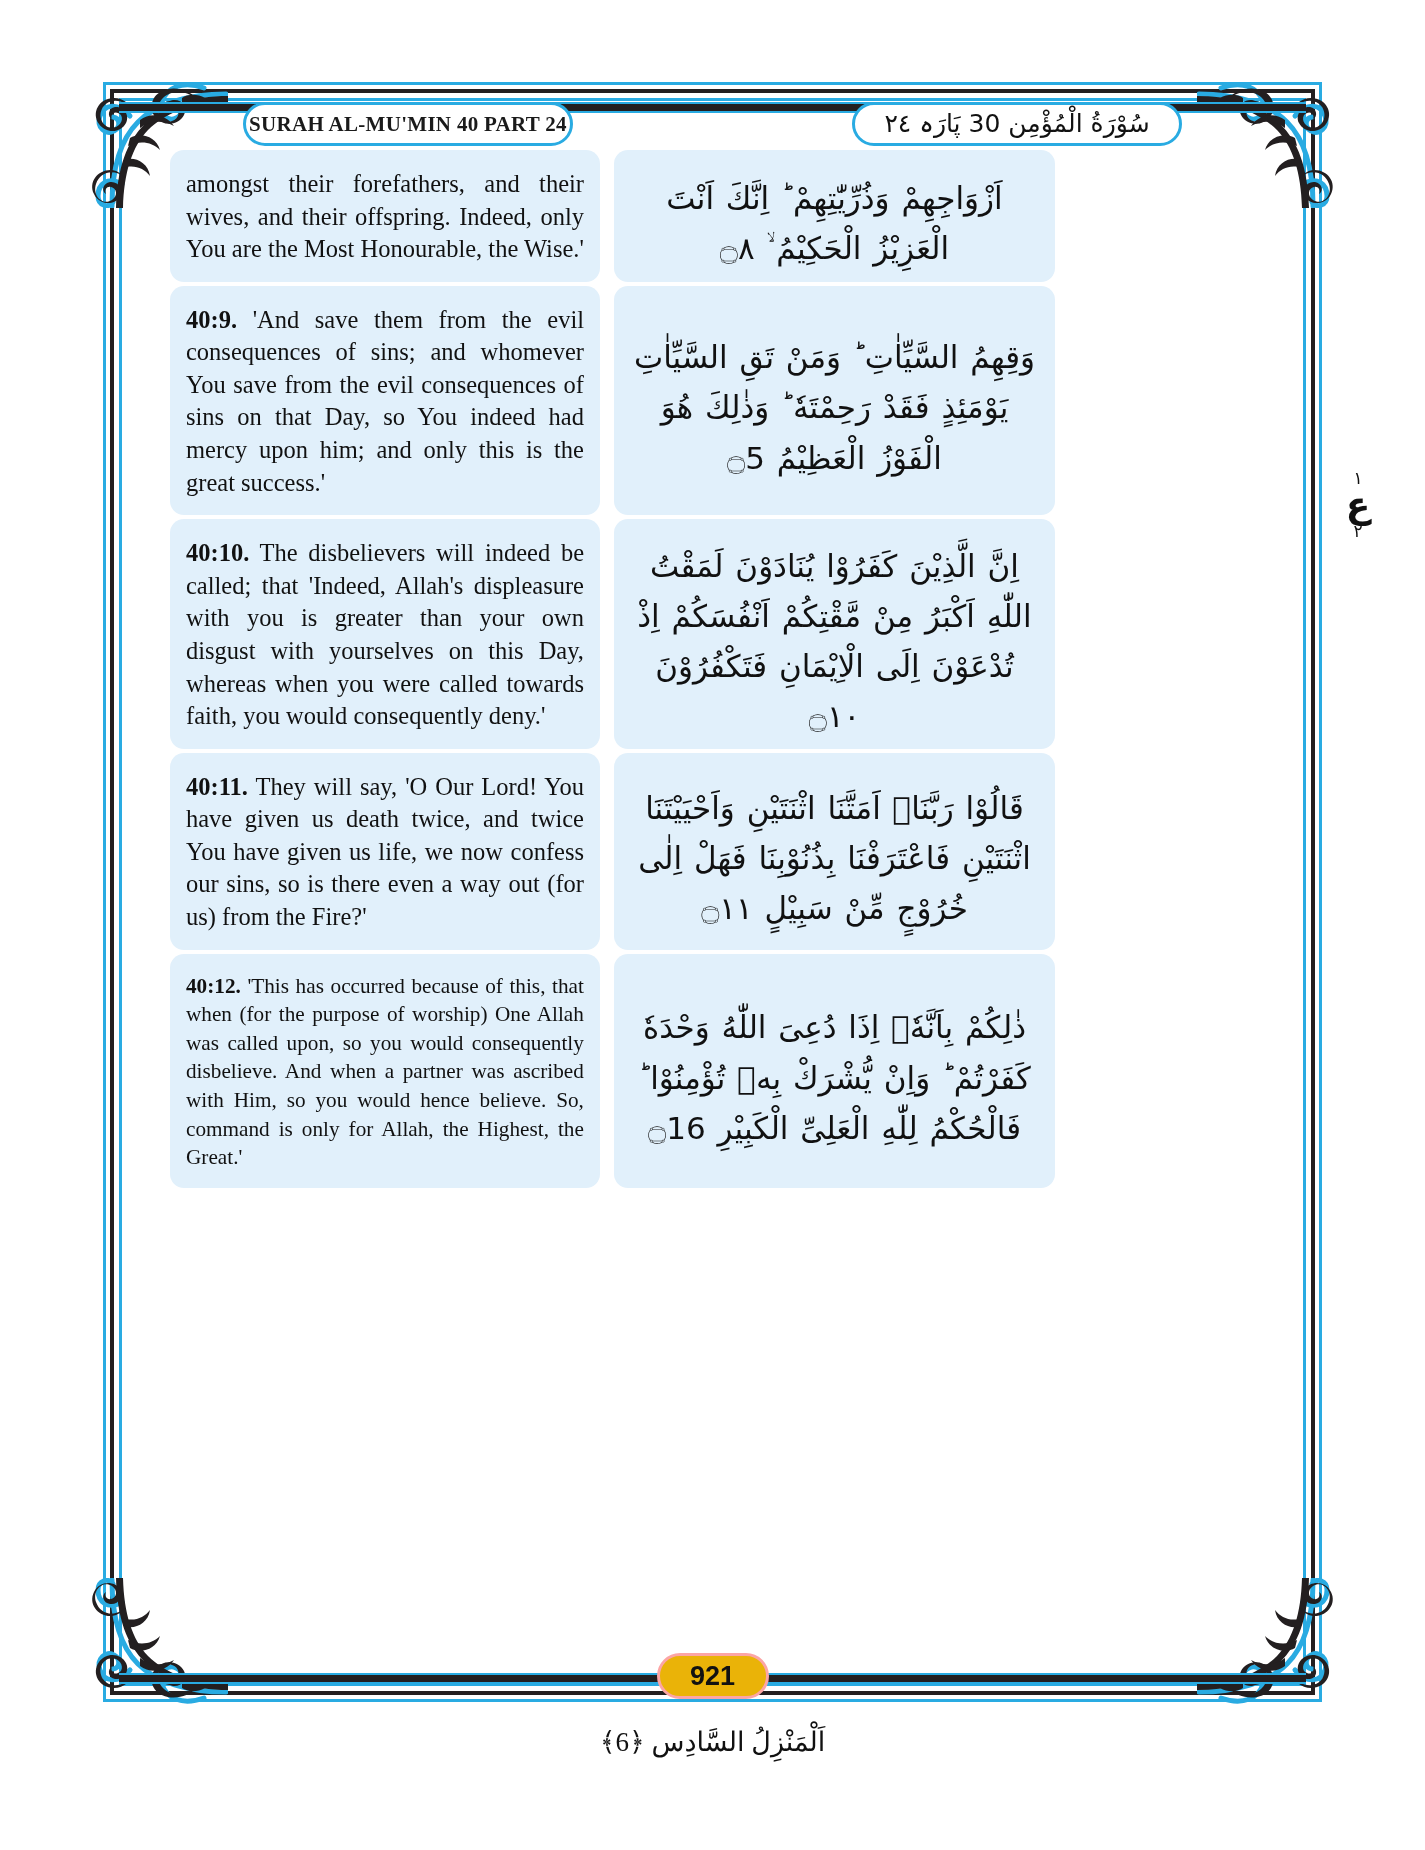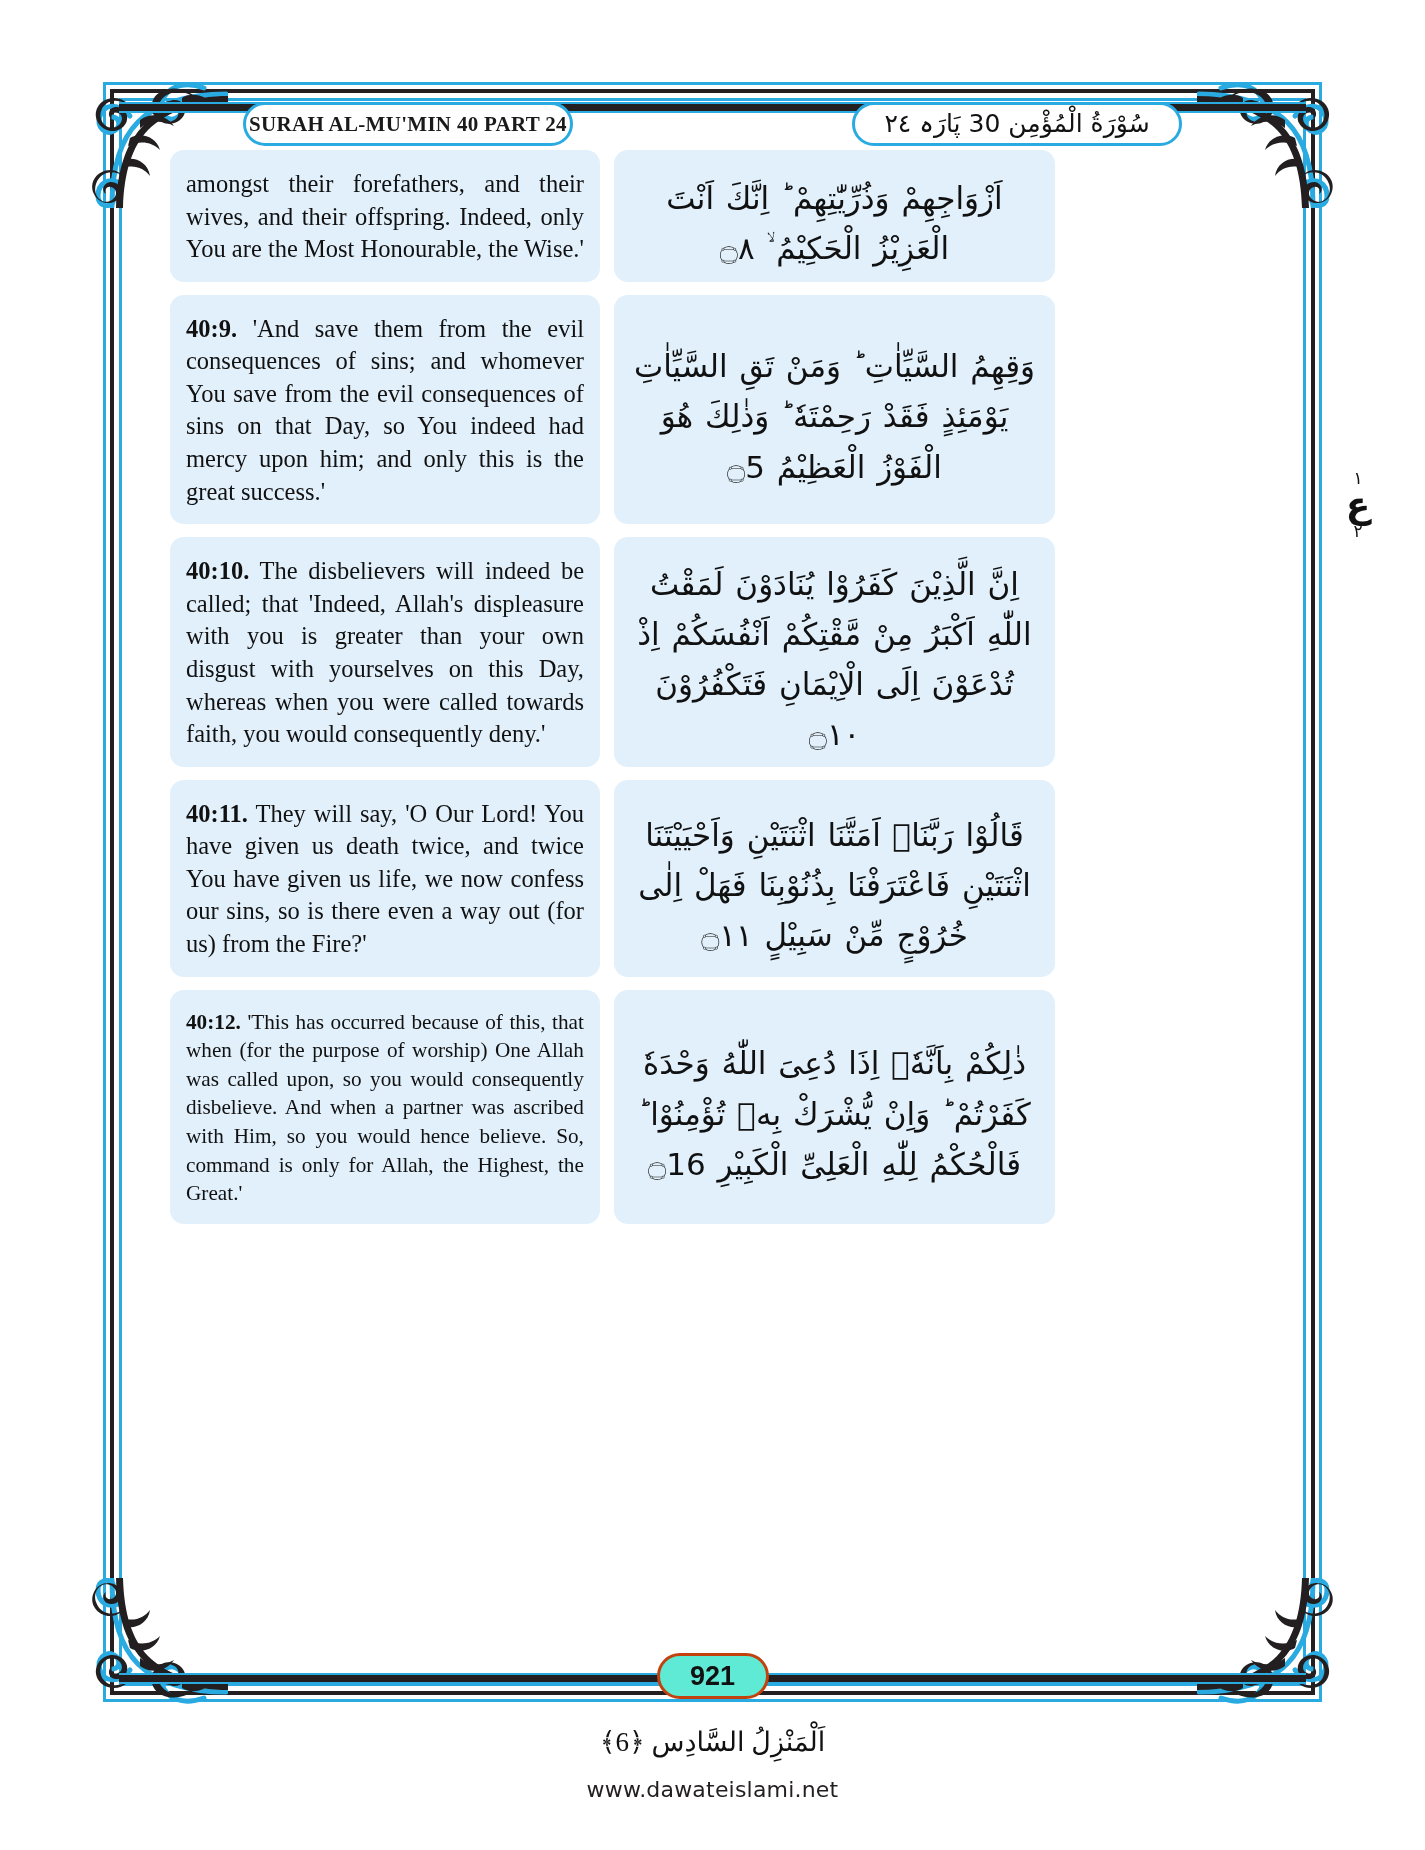--- a/index.html
+++ b/index.html
@@ -84,21 +84,21 @@
     transform:translateY(-1px);
   }
 
   
   .content{
     position:absolute;
     left:170px; top:150px;
     width:1085px;
     display:flex;
     flex-direction:column;
-    gap:13px;
+    gap:4px;
   }
   .verse-row{
     display:flex;
     gap:14px;
     align-items:stretch;
   }
   .cell{
     background:#e1f0fb;
     border-radius:14px;
     box-sizing:border-box;
@@ -166,22 +166,22 @@
     position:absolute;
     left:0; right:0; top:20px; height:7px;
     border-top:2px solid #29ABE2;
     border-bottom:2px solid #29ABE2;
     background:#231f20;
   }
   .pg-pill{
     position:absolute;
     left:50%; transform:translateX(-50%);
     top:0; width:112px; height:46px;
-    background:#5eead4;
-    border:3px solid #c2410c;
+    background:#eab308;
+    border:3px solid #fca5a5;
     border-radius:23px;
     display:flex;align-items:center;justify-content:center;
     box-sizing:border-box;
     font-family:"Liberation Sans", sans-serif;
     font-weight:bold;
     font-size:27px;
     color:#111;
   }
   .manzil{
     position:absolute;
@@ -361,15 +361,14 @@
     <div class="r-top">١</div>
     <div class="r-mid">ع</div>
     <div class="r-bot">٢</div>
   </div>
 
   <div class="footer-band">
     <div class="footer-rule"></div>
     <div class="pg-pill">921</div>
   </div>
   <div class="manzil">اَلْمَنْزِلُ السَّادِس ﴿6﴾</div>
-  <div class="site">www.dawateislami.net</div>
 
 </div>
 
 </body></html>

